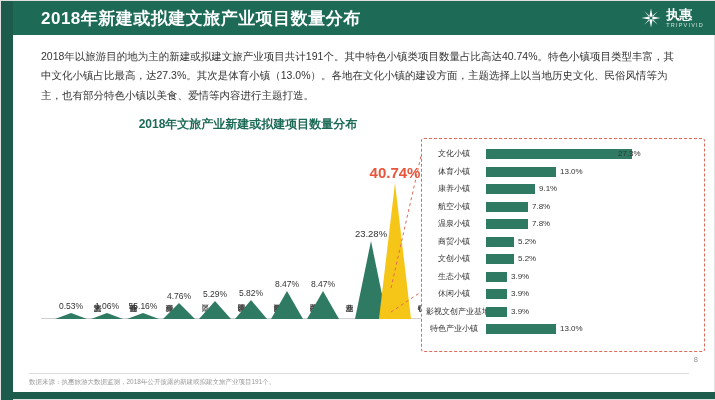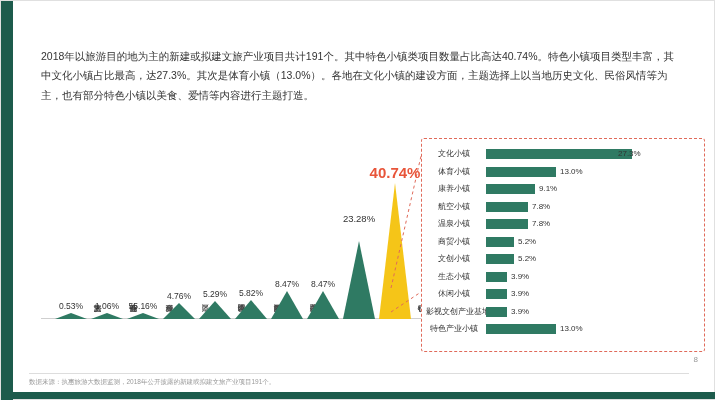--- a/index.html
+++ b/index.html
@@ -124,25 +124,49 @@
   }
 </style>
 </head>
 <body>
 
 <div class="slide">
 
   <div class="left-rail"></div>
   <div class="bottom-rail"></div>
 
+  <div class="header">
+    <div class="header-title">2018年新建或拟建文旅产业项目数量分布</div>
+    <div class="logo-wrap">
+      <div class="logo-mark">
+        <svg width="20" height="20" viewBox="0 0 20 20">
+          <g fill="#ffffff">
+            <path d="M10 0.5 L11.6 8.4 L10 8.8 L8.4 8.4 Z"></path>
+            <path d="M19.5 10 L11.6 11.6 L11.2 10 L11.6 8.4 Z"></path>
+            <path d="M10 19.5 L8.4 11.6 L10 11.2 L11.6 11.6 Z"></path>
+            <path d="M0.5 10 L8.4 8.4 L8.8 10 L8.4 11.6 Z"></path>
+            <path d="M16.7 3.3 L12.3 8.6 L11.4 7.7 Z" opacity="0.85"></path>
+            <path d="M16.7 16.7 L11.4 12.3 L12.3 11.4 Z" opacity="0.85"></path>
+            <path d="M3.3 16.7 L7.7 11.4 L8.6 12.3 Z" opacity="0.85"></path>
+            <path d="M3.3 3.3 L8.6 7.7 L7.7 8.6 Z" opacity="0.85"></path>
+          </g>
+        </svg>
+      </div>
+      <div class="logo-text">
+        <div class="logo-cn">执惠</div>
+        <div class="logo-en">TRIPVIVID</div>
+      </div>
+    </div>
+  </div>
 
   <div class="intro">2018年以旅游目的地为主的新建或拟建文旅产业项目共计191个。其中特色小镇类项目数量占比高达40.74%。特色小镇项目类型丰富，其中文化小镇占比最高，达27.3%。其次是体育小镇（13.0%）。各地在文化小镇的建设方面，主题选择上以当地历史文化、民俗风情等为主，也有部分特色小镇以美食、爱情等内容进行主题打造。</div>
 
   <div class="chart-zone">
 
+    <div class="chart-title-left">2018年文旅产业新建或拟建项目数量分布</div>
 
     <div class="tri-chart">
       <div class="tri-baseline"></div>
       <div id="tri-cols">
           <div class="tri-col" style="left: 8px;">
             <div class="tri-val">0.53%</div>
             <div class="tri" style="border-bottom: 6px solid rgb(47, 122, 99);"></div>
             <div class="tri-label">
               <span>文旅演艺</span>
             </div>
@@ -189,21 +213,21 @@
               <span>主题公园</span>
             </div>
           </div>
           <div class="tri-col" style="left: 260px;">
             <div class="tri-val">8.47%</div>
             <div class="tri" style="border-bottom: 28px solid rgb(47, 122, 99);"></div>
             <div class="tri-label">
               <span>产业基地</span>
             </div>
           </div>
-          <div class="tri-col" style="left: 296px; gap: 15px;">
+          <div class="tri-col" style="left: 308px;">
             <div class="tri-val big">23.28%</div>
             <div class="tri" style="border-bottom: 78px solid rgb(47, 122, 99);"></div>
             <div class="tri-label">
               <span>文旅综合体</span>
             </div>
           </div>
           <div class="tri-col" style="left: 332px;">
             <div class="tri-val hl">40.74%</div>
             <div class="tri" style="border-bottom: 136px solid rgb(245, 197, 24);"></div>
             <div class="tri-label">

